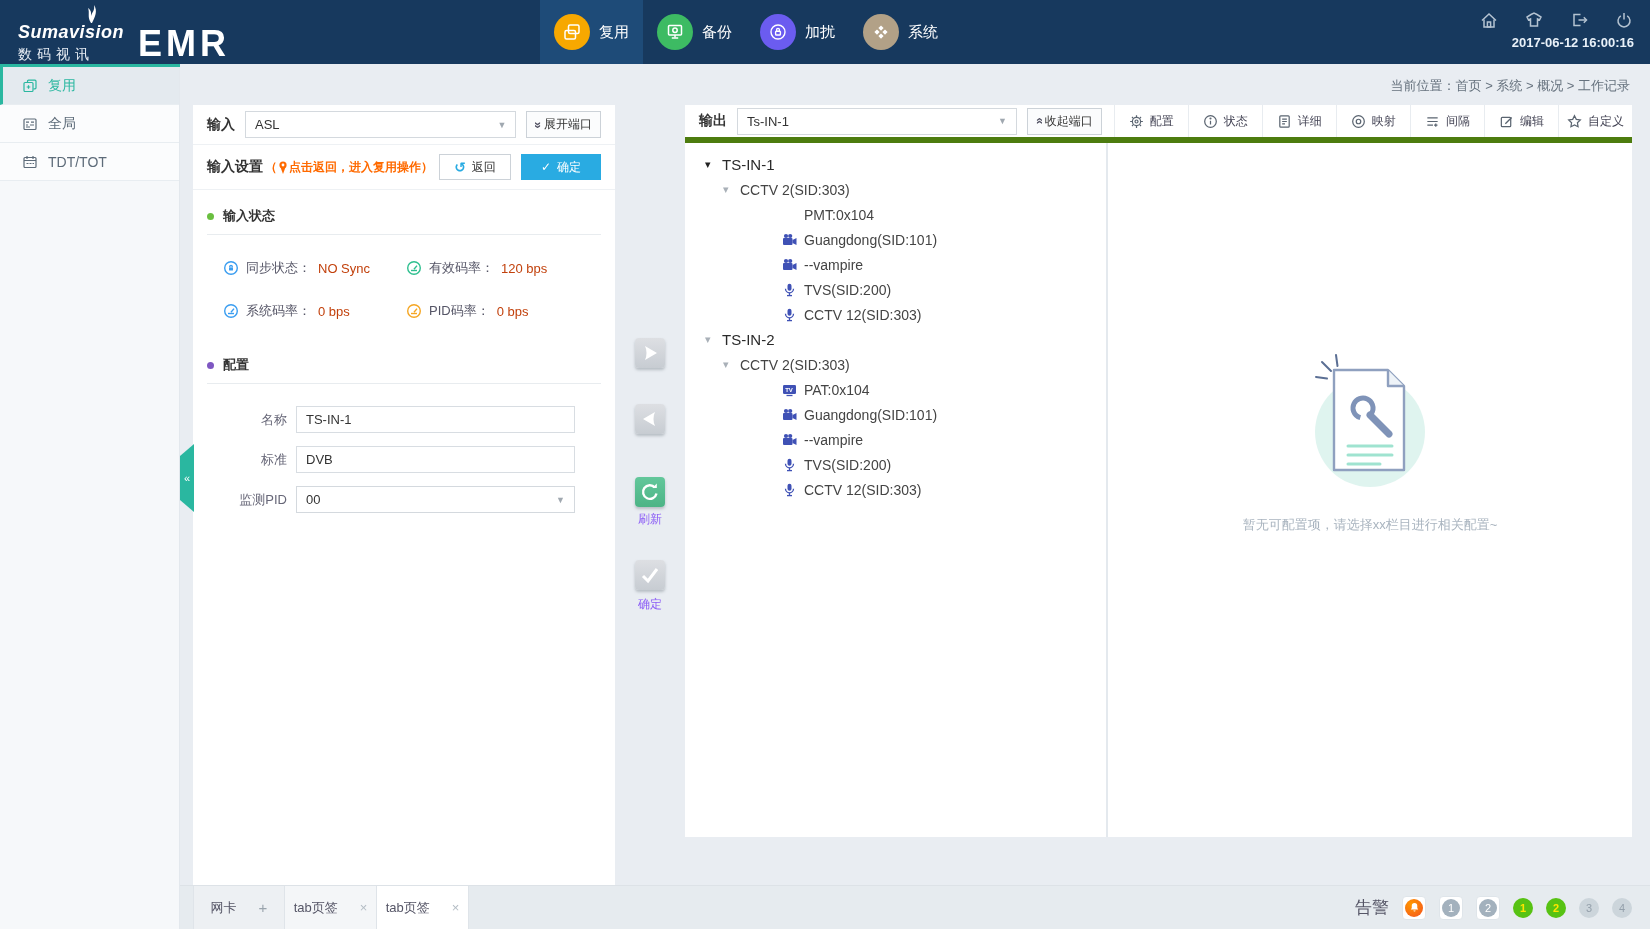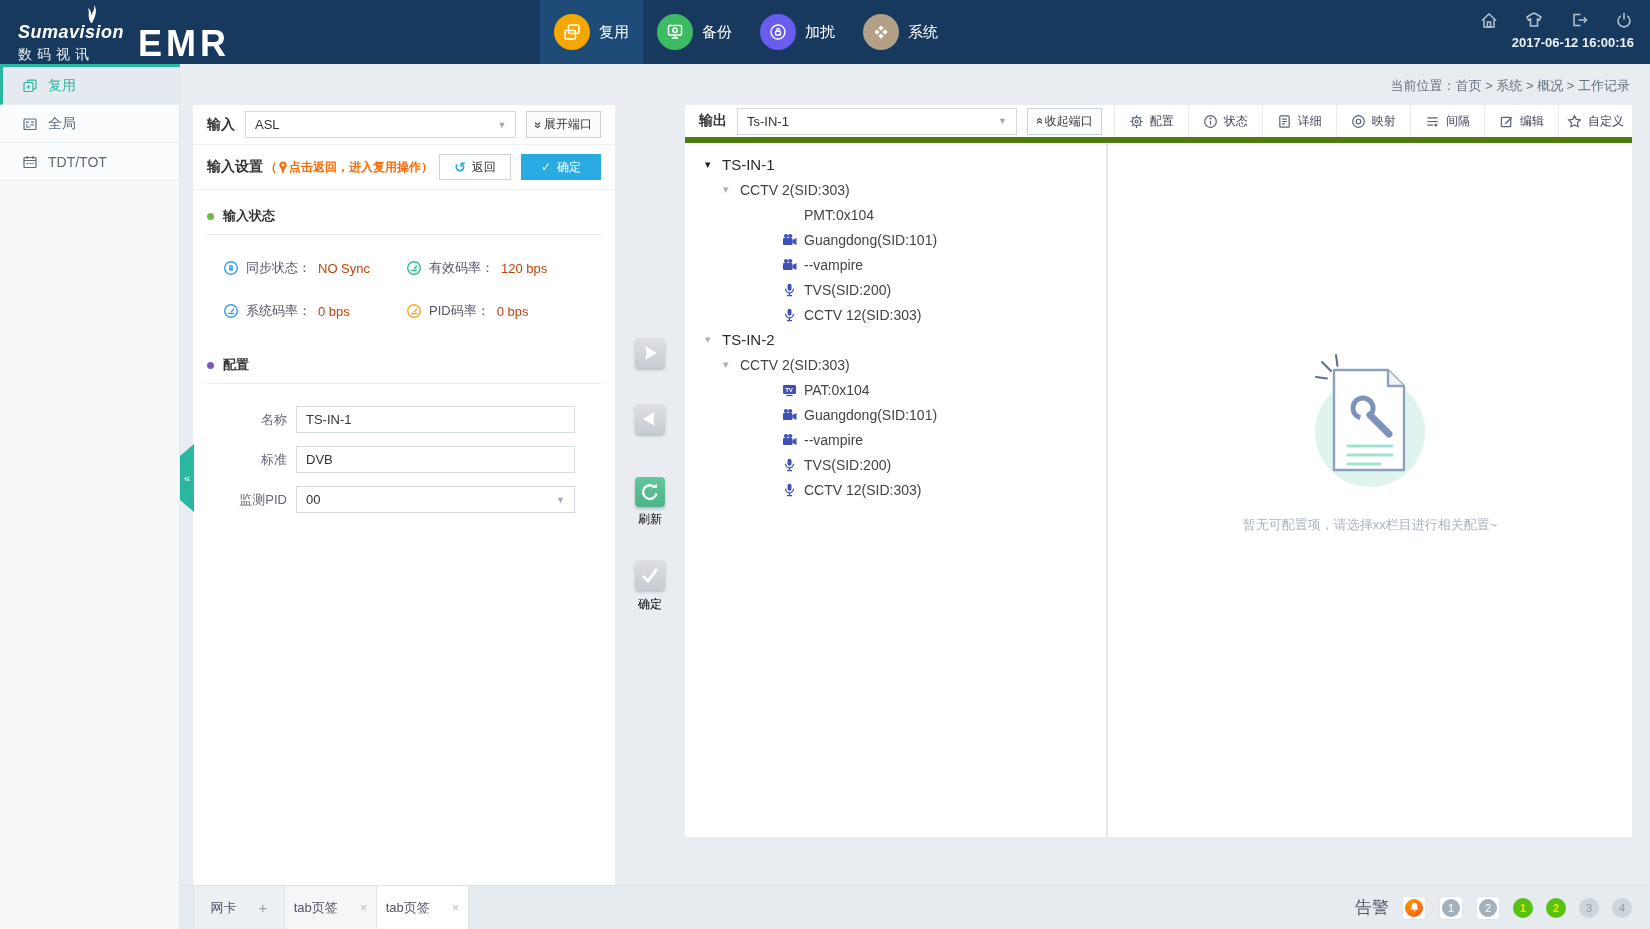--- a/index.html
+++ b/index.html
@@ -78,21 +78,21 @@
   .cfg-label { width:64px; text-align:right; font-size:13px; color:#667; flex:none; margin-right:9px; }
   .cfg-input { flex:1; height:27px; border:1px solid #d8dde2; background:#fff; font-size:13px; color:#333; padding:0 9px; font-family:inherit; }
   .cfg-select { flex:1; height:27px; }
 
   .collapse-handle { position:absolute; left:180px; top:444px; width:14px; height:68px; background:#2ab7a0; clip-path:polygon(100% 0,100% 100%,0 calc(100% - 12px),0 12px); display:flex; align-items:center; justify-content:center; color:#fff; font-size:11px; cursor:pointer; }
 
   
   .transfer { position:absolute; left:635px; top:0; width:30px; }
   .tbtn { position:absolute; left:0; width:30px; height:30px; border-radius:4px; display:flex; align-items:center; justify-content:center; cursor:pointer; box-shadow:0 2px 3px rgba(90,100,110,.35); background:linear-gradient(#dddfe3,#c7ccd2); }
   .tbtn.green { background:linear-gradient(#63c79b,#4cb486); }
-  .tlabel { position:absolute; left:-10px; width:50px; text-align:center; font-size:12px; color:#000000; }
+  .tlabel { position:absolute; left:-10px; width:50px; text-align:center; font-size:12px; color:#8b5cf6; }
 
   
   .out-header { height:38px; display:flex; align-items:center; border-bottom:6px solid #4d7c0f; padding-left:14px; }
   .out-header .selectbox { flex:none; width:280px; margin:0 10px; }
   .toolbar { flex:1; display:flex; height:100%; margin-left:12px; }
   .tool-btn { flex:1; display:flex; align-items:center; justify-content:center; gap:6px; font-size:12px; color:#445; border-left:1px solid #e8ecf0; cursor:pointer; }
   .tool-btn svg { stroke:#5a6470; }
 
   .out-body { flex:1; display:flex; min-height:0; }
   .tree-area { width:423px; border-right:2px solid #e4e9ee; padding:9px 0; overflow:auto; }

